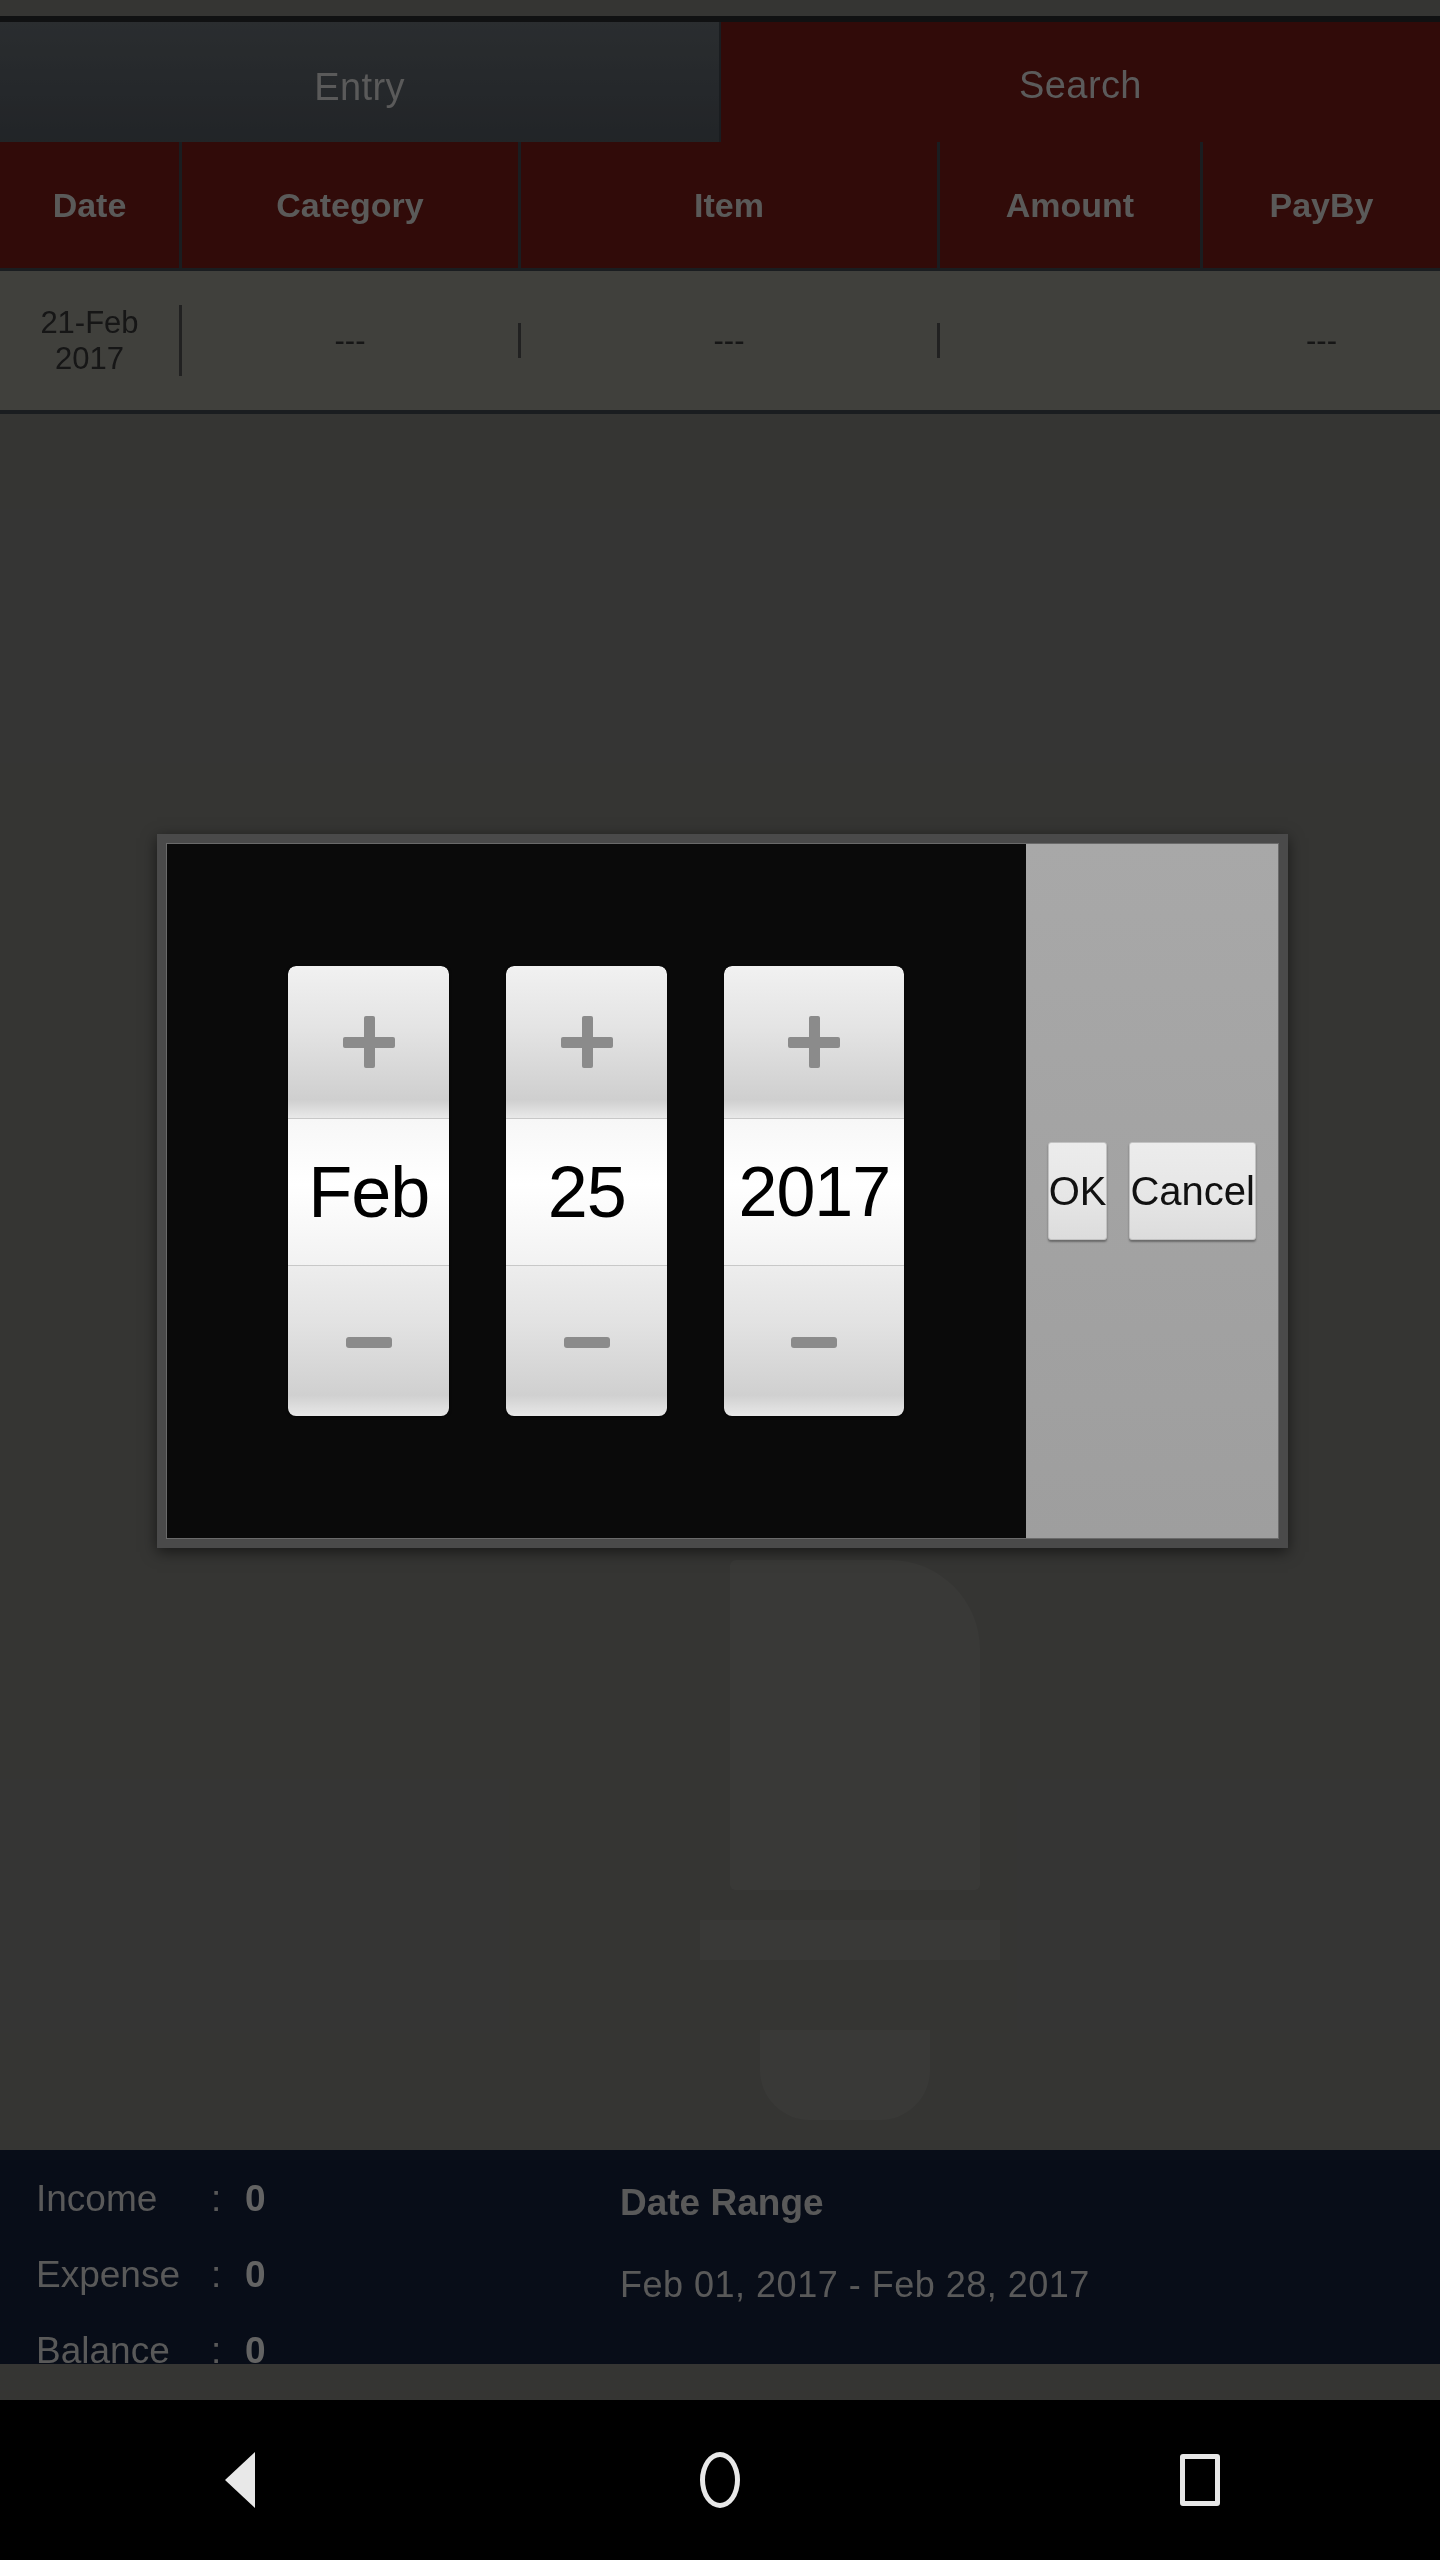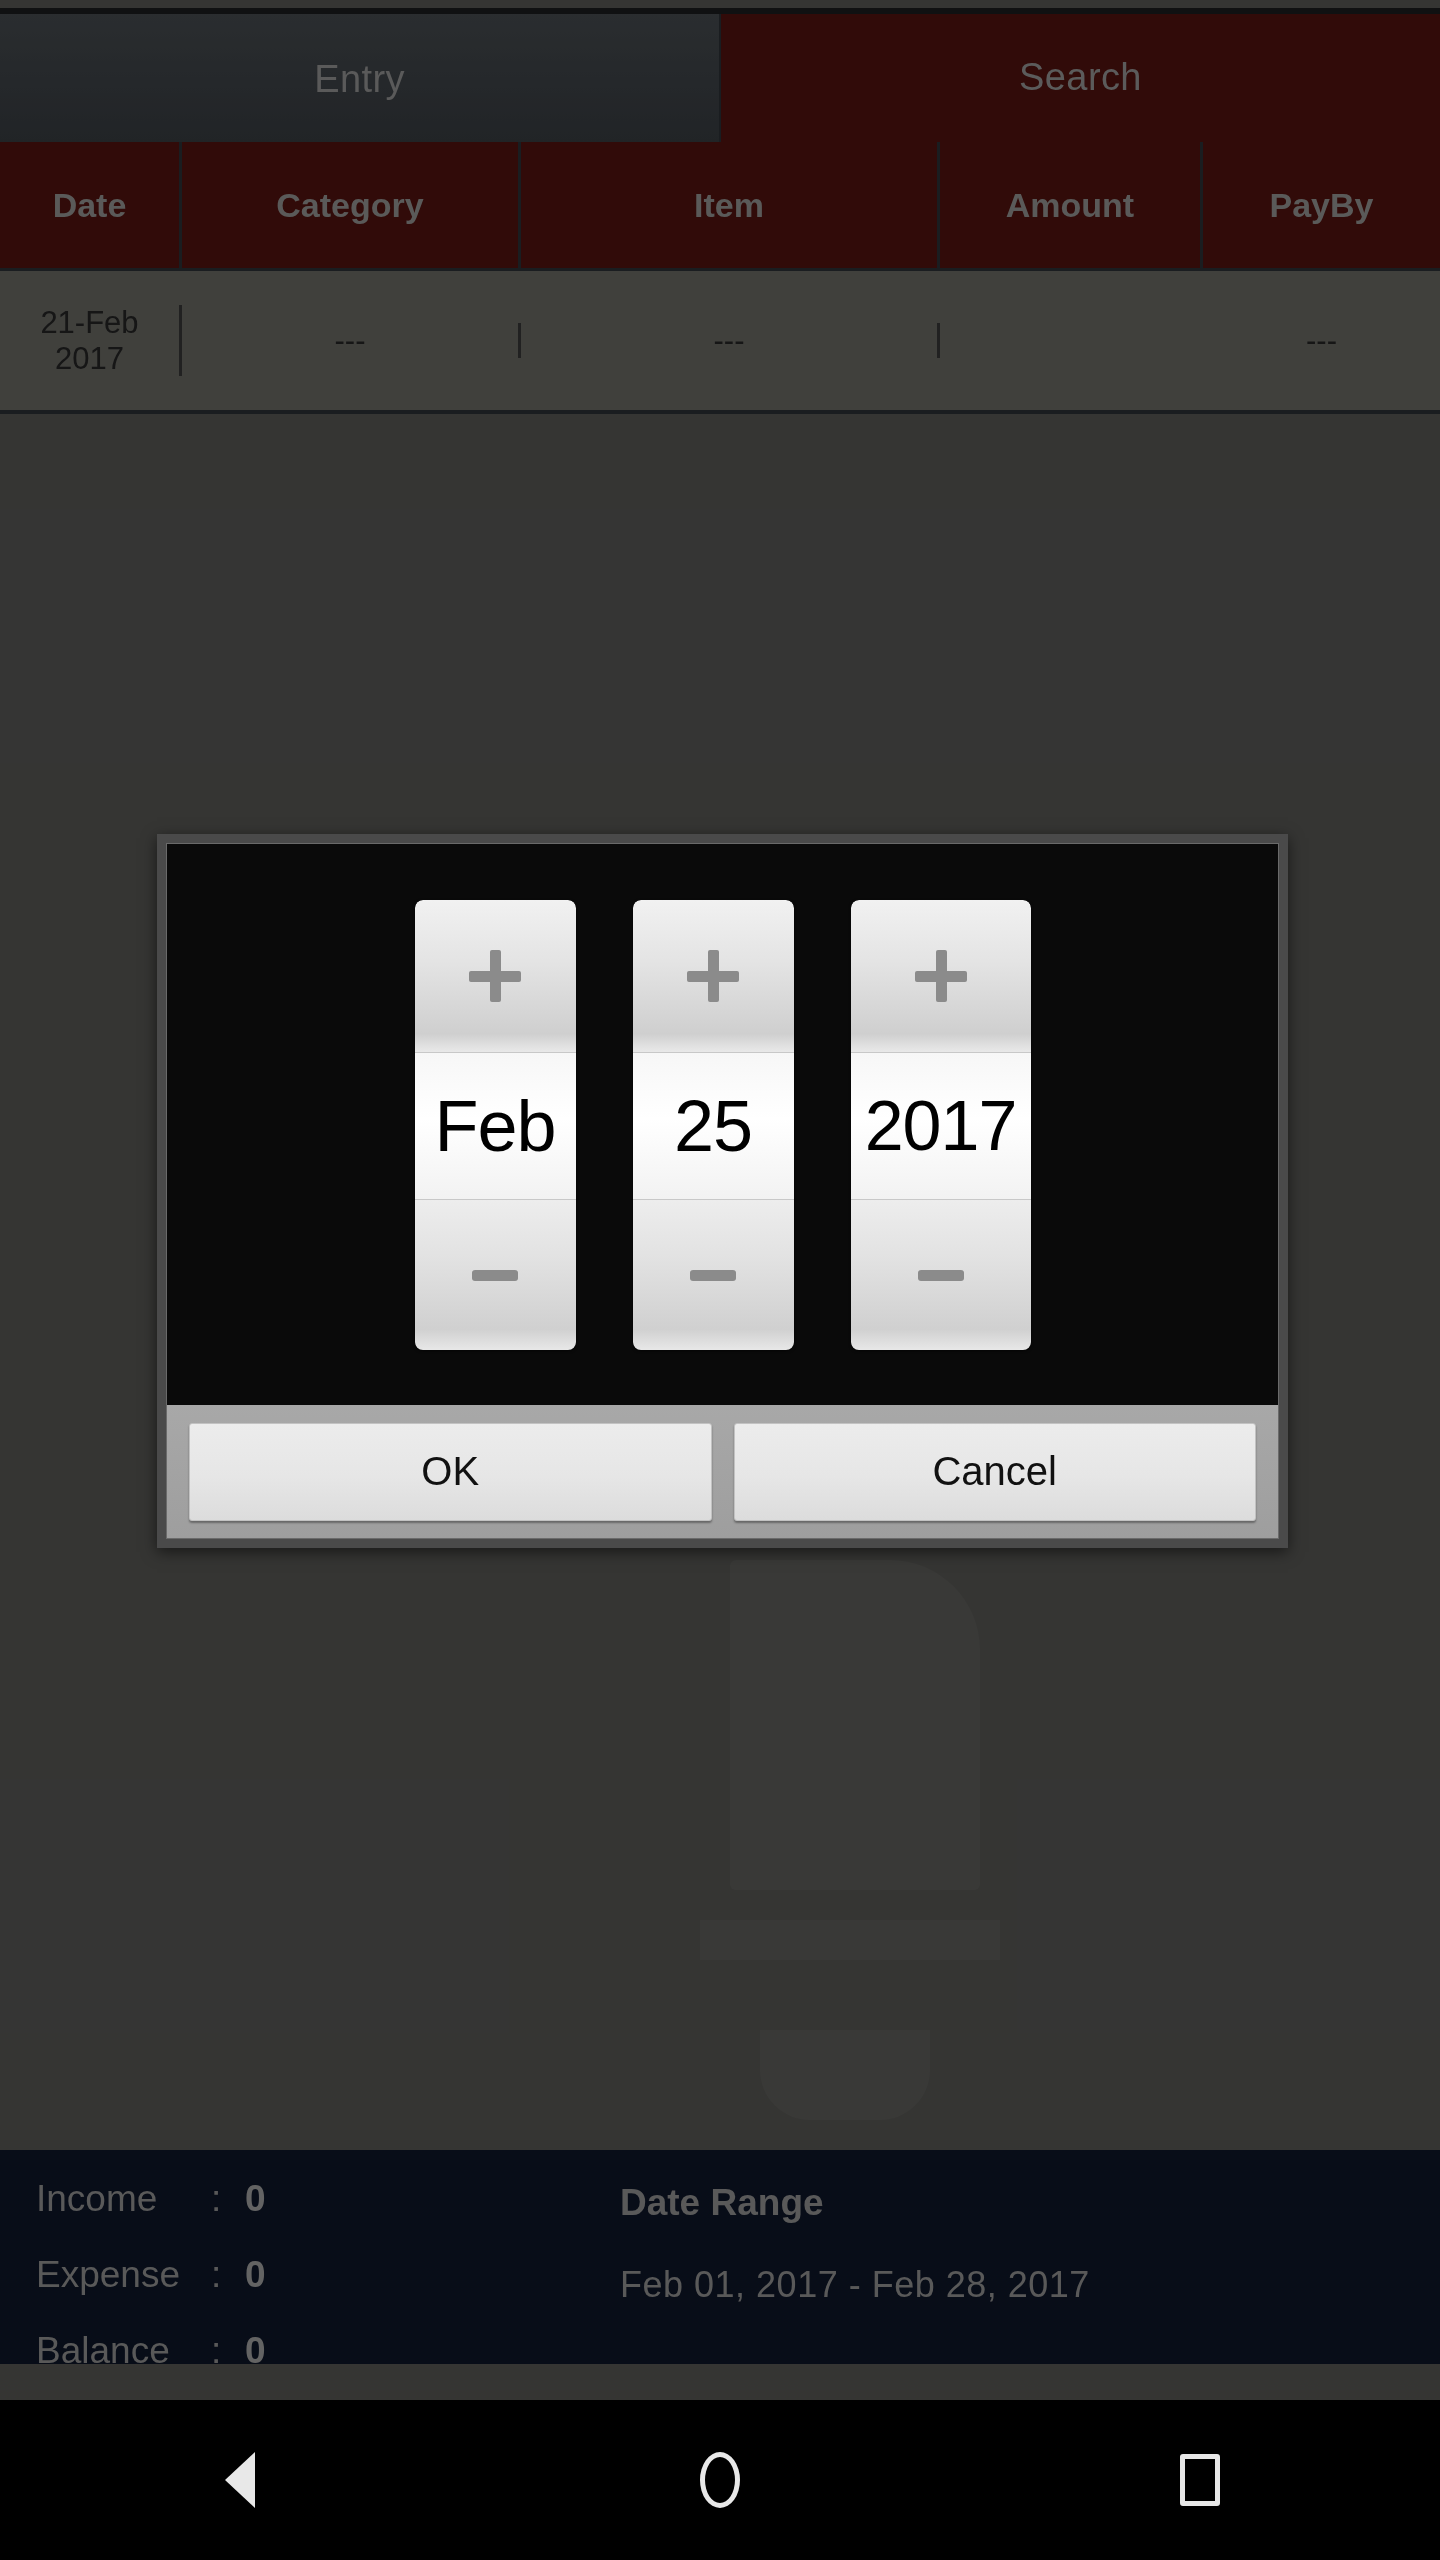--- a/index.html
+++ b/index.html
@@ -48,21 +48,21 @@
     position: absolute;
     background: #ffffff;
   }
   .wm-a { left: 30px; top: 0;    width: 250px; height: 330px; border-radius: 6px 90px 6px 6px; }
   .wm-b { left: 0;    top: 360px; width: 300px; height: 40px; }
   .wm-c { left: 60px; top: 470px; width: 170px; height: 90px; border-radius: 0 0 50px 50px; }
 
   
   #tabbar {
     position: absolute;
-    left: 0; top: 8px;
+    left: 0; top: 16px;
     width: 1440px;
     height: 142px;
     display: flex;
     background: #5e1410;
     box-sizing: border-box;
   }
   .tab {
     flex: 1 1 0;
     display: flex;
     align-items: center;
@@ -216,21 +216,21 @@
     padding: 9px;
     box-sizing: border-box;
     box-shadow: 0 4px 14px rgba(0,0,0,0.55);
   }
   #dialog-inner {
     width: 100%;
     height: 100%;
     background: #0a0a0a;
     box-sizing: border-box;
     display: flex;
-    flex-direction: column;
+    flex-direction: row;
     border: 1px solid #6a6a6a;
   }
 
   #spinner-area {
     flex: 1 1 auto;
     display: flex;
     align-items: center;
     justify-content: center;
     gap: 57px;
     background: #0a0a0a;

